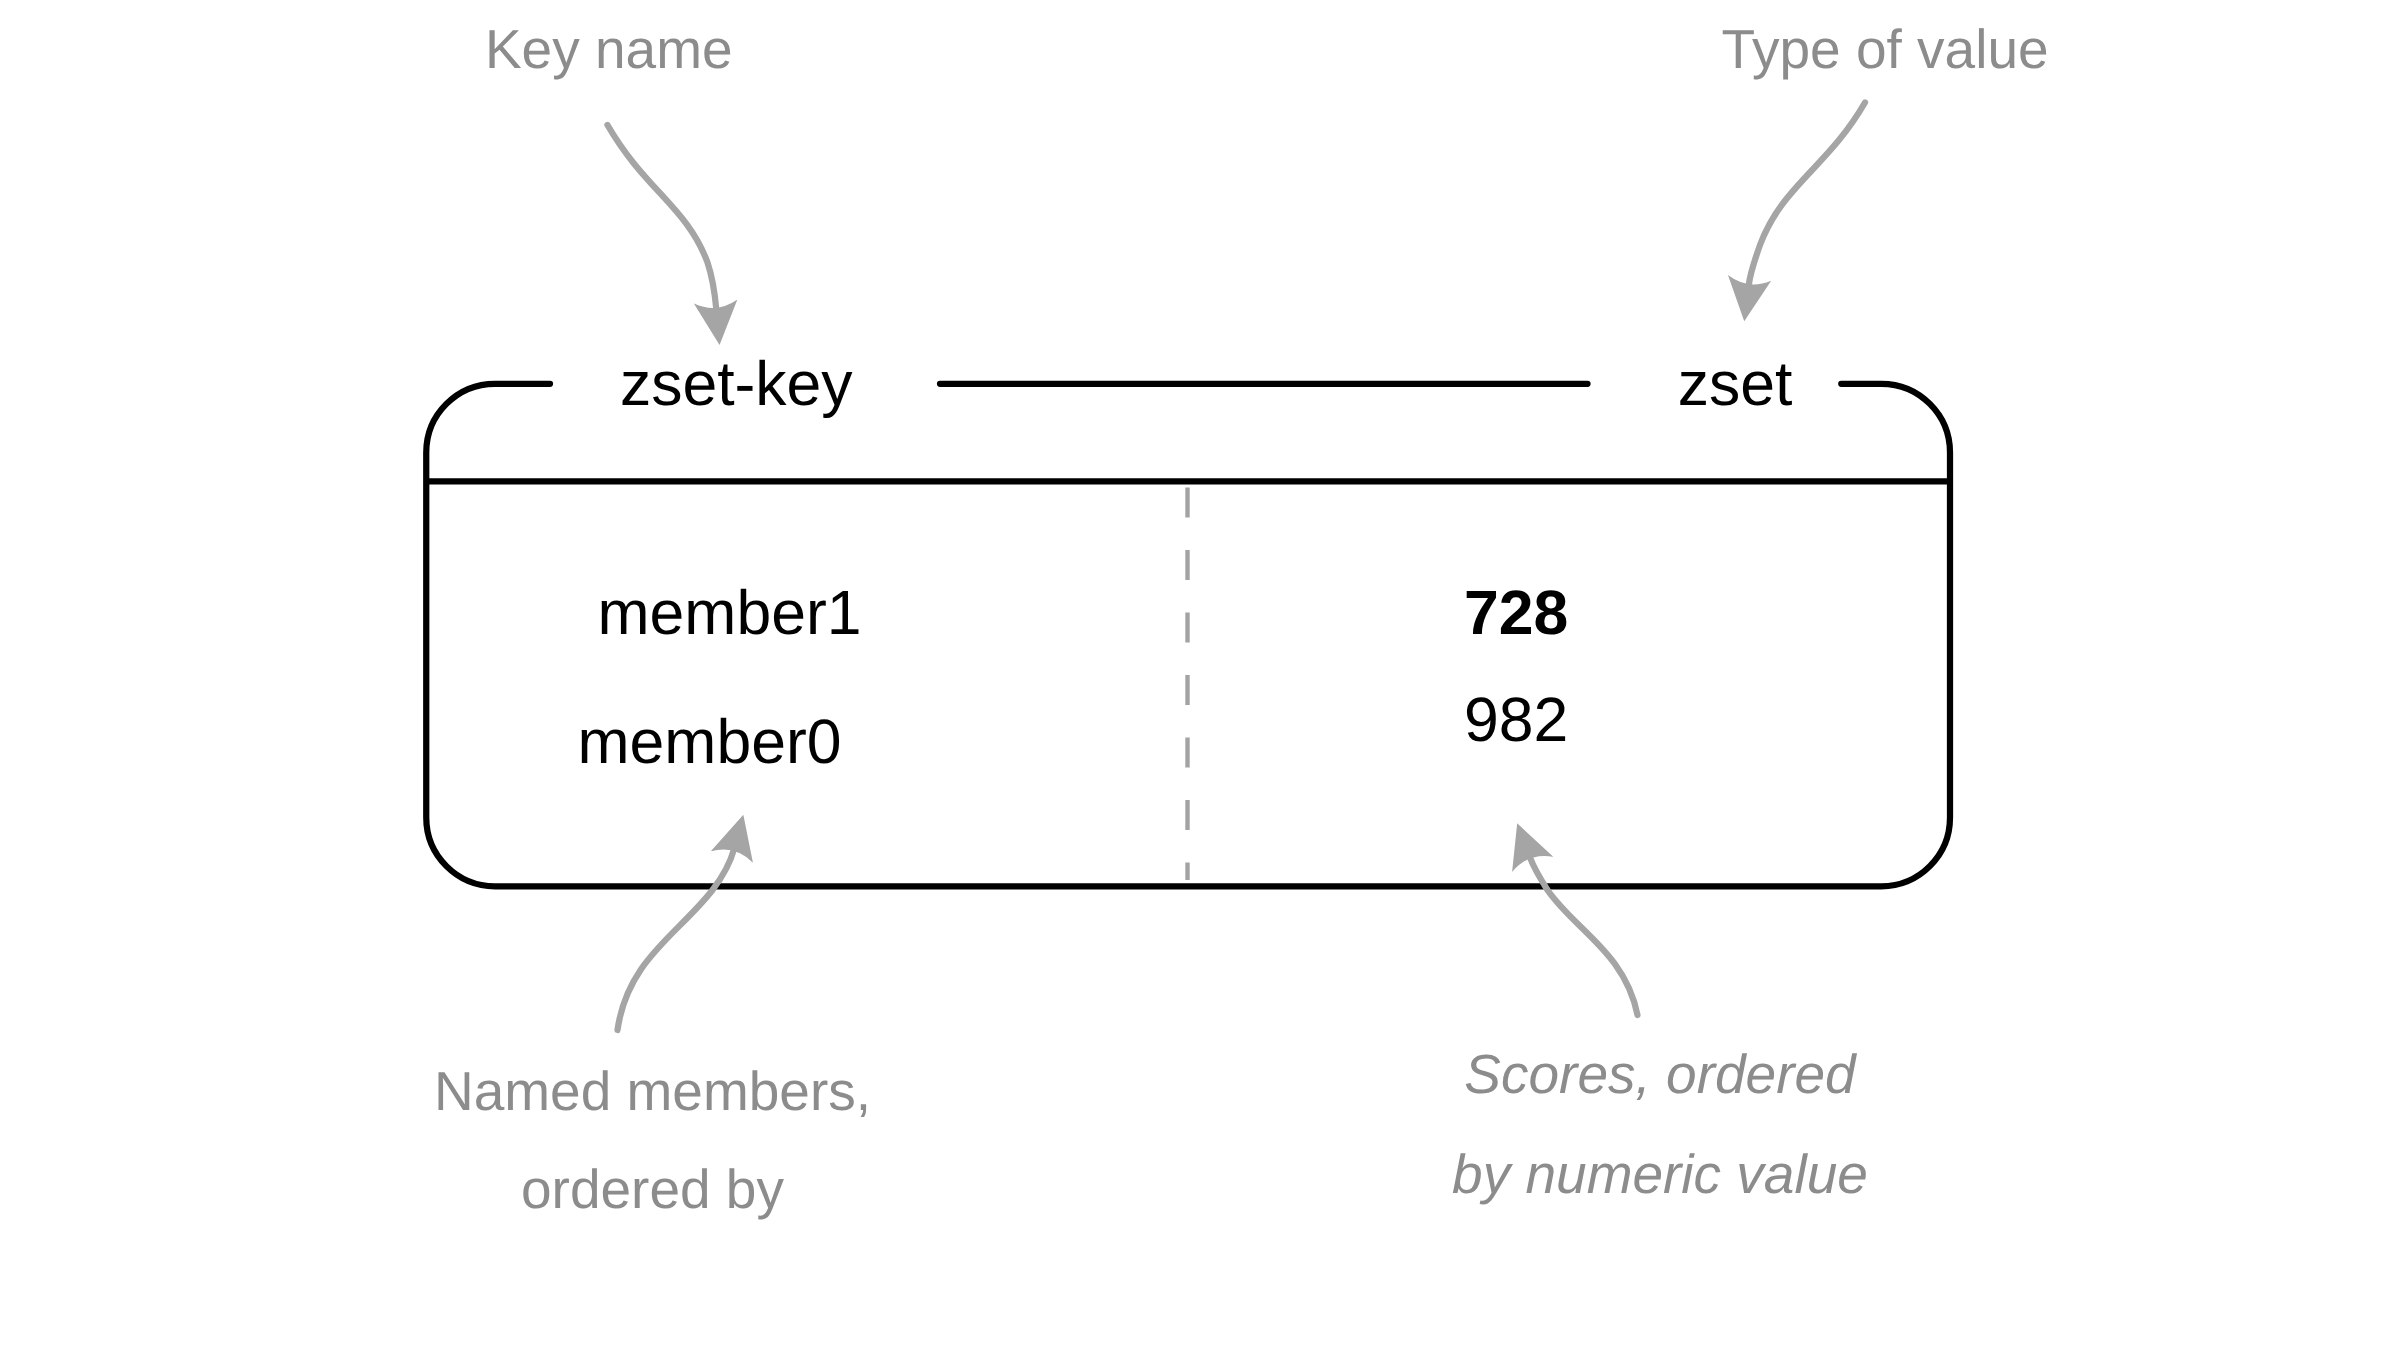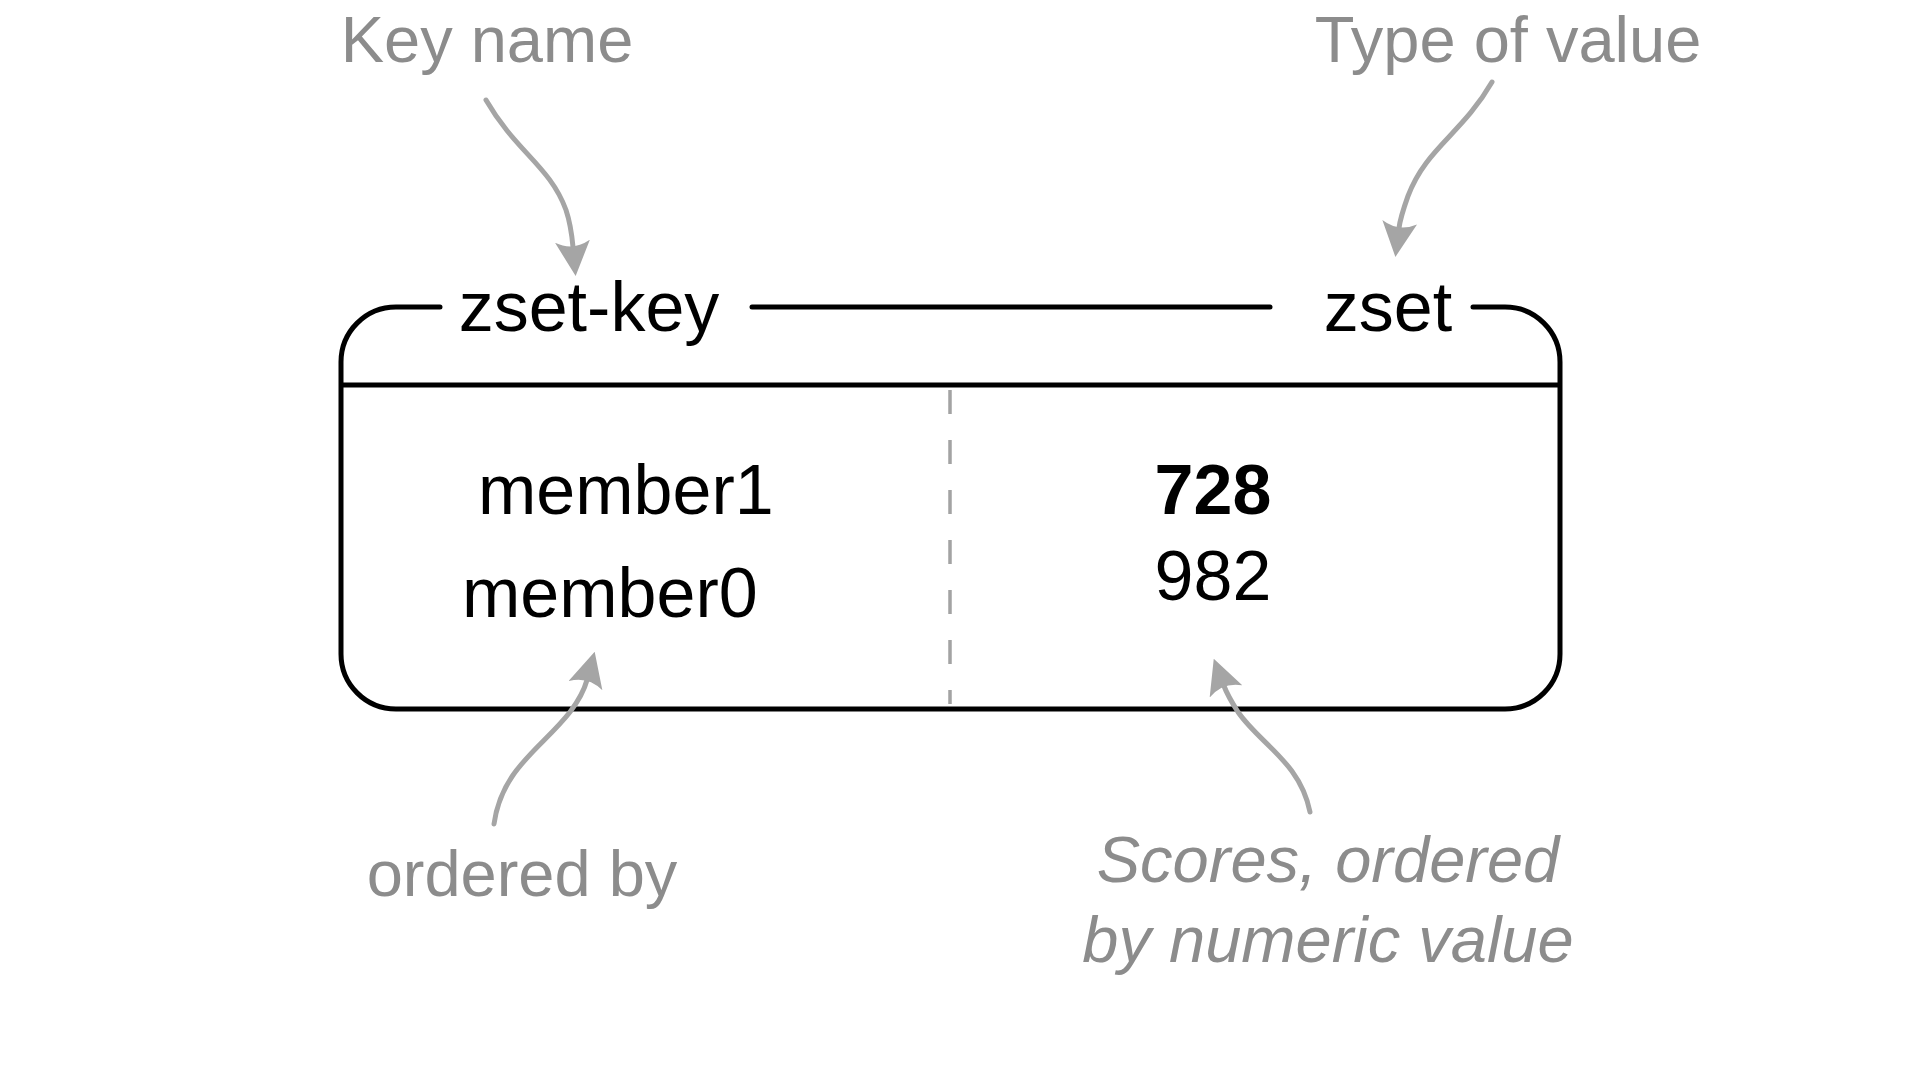--- a/index.html
+++ b/index.html
@@ -16,22 +16,22 @@
     font-family:"Liberation Sans", sans-serif;
   }
   svg.canvas{position:absolute;left:0;top:0;}
   .box-stroke{stroke:var(--ink);stroke-width:5;fill:none;stroke-linecap:round;}
   .header-line{stroke:var(--ink);stroke-width:5;fill:none;}
   .divider{stroke:var(--divider);stroke-width:3.5;fill:none;stroke-dasharray:24 26;}
   .arrow{stroke:var(--arrow);stroke-width:5;fill:none;stroke-linecap:round;}
   .arrow-head{fill:var(--arrow);}
   .lbl{position:absolute;white-space:nowrap;}
   .center{text-align:center;}
-  .ink{color:var(--ink);font-size:70px;line-height:84px;}
-  .gray{color:var(--gray);font-size:65px;line-height:80px;}
+  .ink{color:var(--ink);font-size:50px;line-height:84px;}
+  .gray{color:var(--gray);font-size:44px;line-height:80px;}
   .gray.small-lh{line-height:78px;}
 </style>
 </head>
 <body>
 
 <svg class="canvas" width="1920" height="1080" viewBox="0 0 1920 1080">
   <defs>
     <marker id="head" viewBox="0 0 12 12" refX="2" refY="6" markerWidth="7" markerHeight="7" orient="auto">
       <path class="arrow-head" d="M0,0 L12,6 L0,12 Q3.5,6 0,0 Z"></path>
     </marker>
@@ -63,19 +63,20 @@
 
 <div class="lbl ink center" style="left:1238px;top:265px;width:300px;">zset</div>
 
 <div class="lbl ink" style="left:462px;top:448px;margin-left:16px;">member1</div>
 <div class="lbl ink center" style="left:1063px;top:448px;width:300px;font-weight:bold;">728</div>
 
 <div class="lbl ink" style="left:462px;top:551px;">member0</div>
 <div class="lbl ink center" style="left:1063px;top:534px;width:300px;">982</div>
 
 <div class="lbl gray small-lh center" style="left:222px;top:835px;width:600px;">
+  <div>Named members,</div>
   <div>ordered by</div>
 </div>
 
 <div class="lbl gray center" style="left:1028px;top:820px;width:600px;font-style:italic;">
   <div>Scores, ordered</div>
   <div>by numeric value</div>
 </div>
 
 </body></html>

